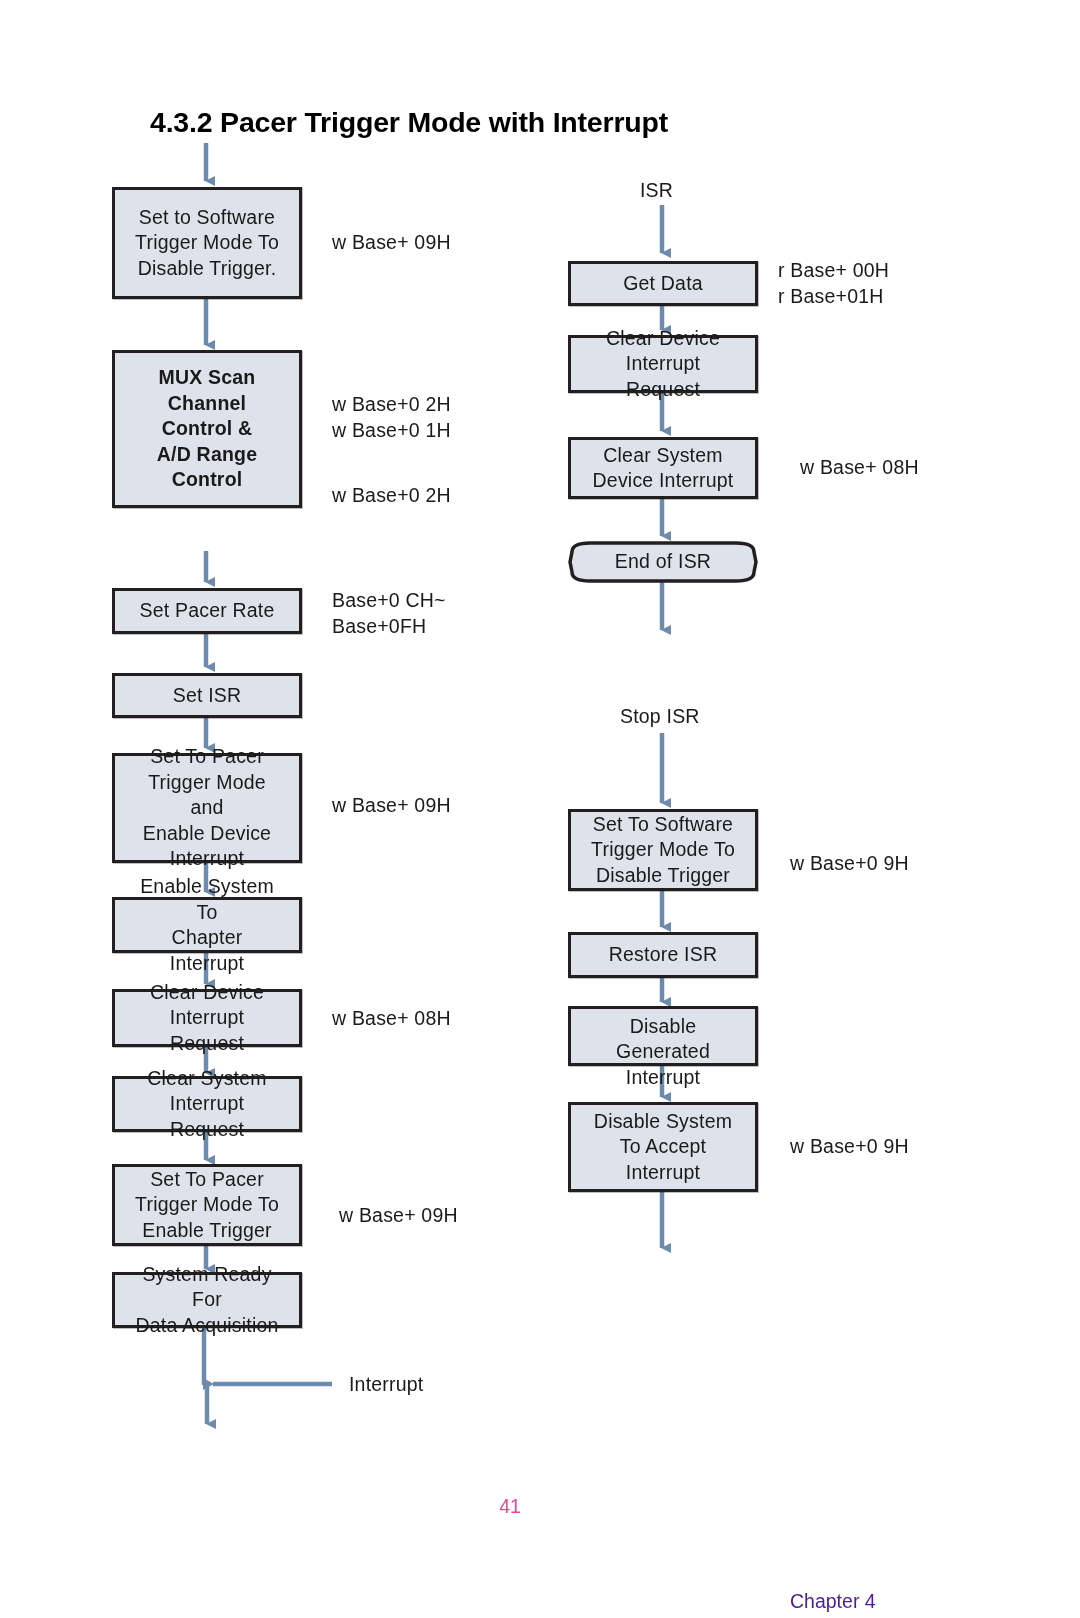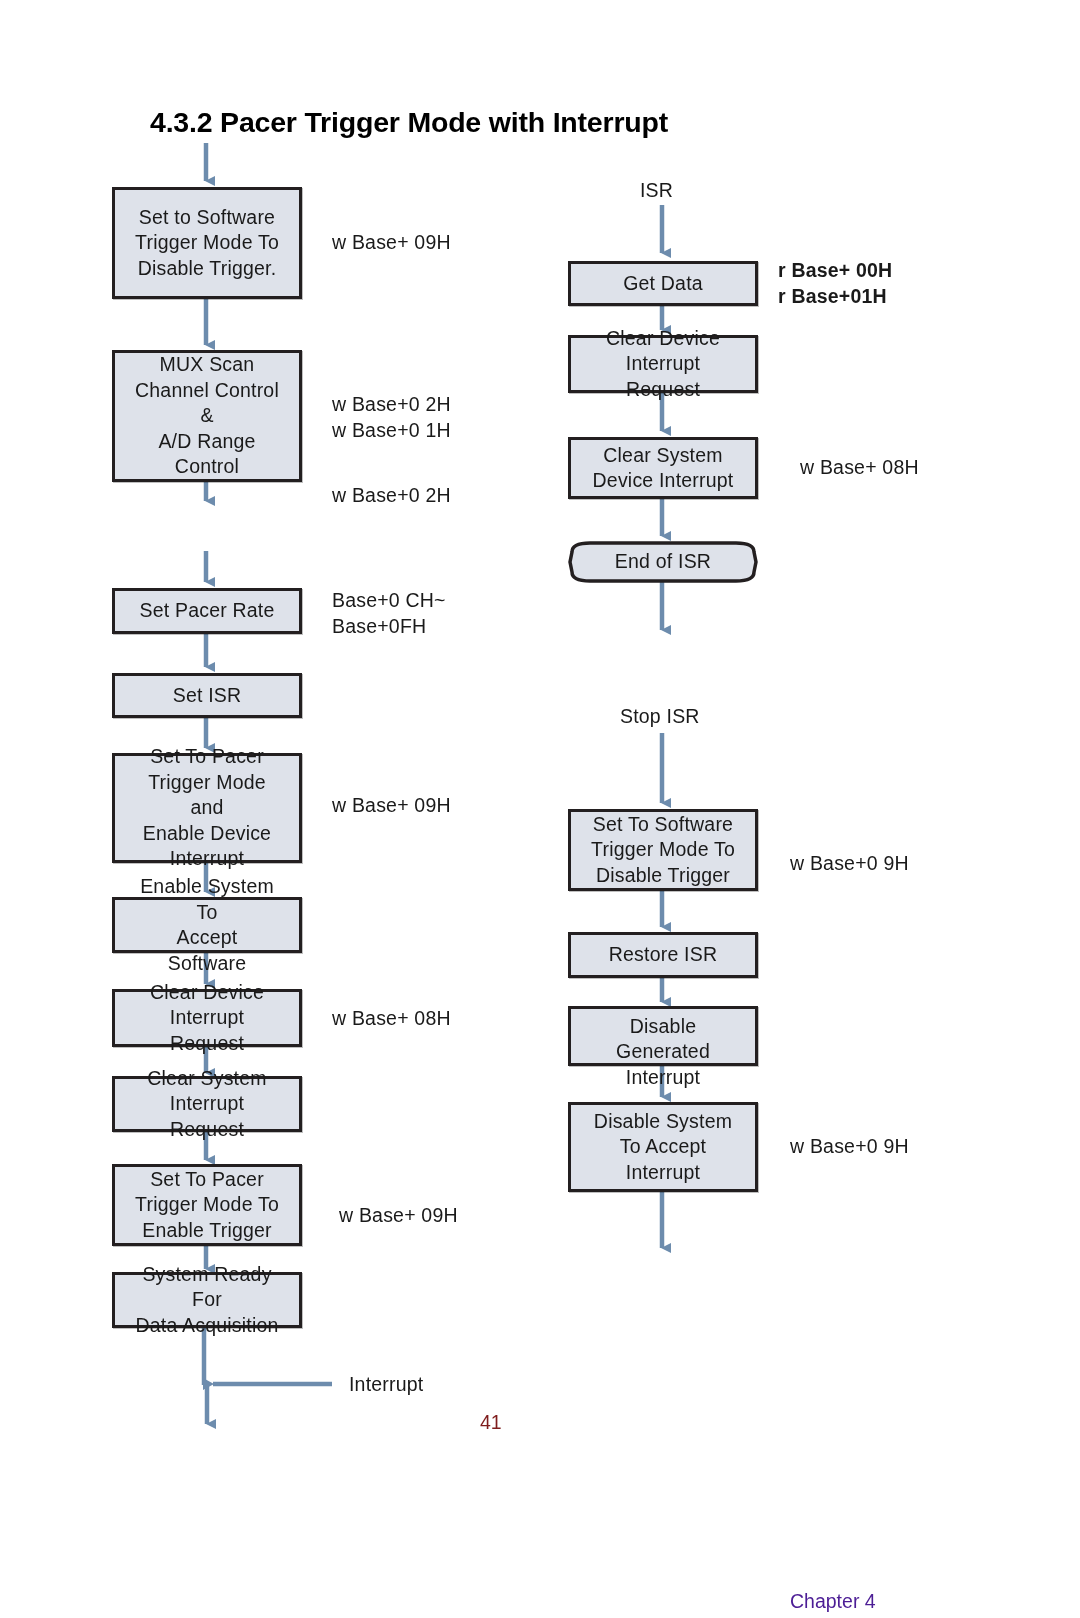--- a/index.html
+++ b/index.html
@@ -100,24 +100,25 @@
     line-height: 24px;
     color: #1a1a1a;
     white-space: nowrap;
     letter-spacing: 0.2px;
   }
 
   
   .footer-page-number {
     position: absolute;
     left: 480px;
-    top: 1411px;
+    top: 1495px;
     width: 60px;
-    font-size: 19.5px;
-    color: #7f1d1d;
+    text-align: center;
+    font-size: 19.5px;
+    color: #ec4899;
   }
   .footer-chapter {
     position: absolute;
     left: 790px;
     top: 1578px;
     width: 200px;
     text-align: left;
     font-size: 19.5px;
     color: #4c1d95;
     margin-top: 12px;
@@ -190,21 +191,21 @@
       <line x1="662" y1="1190" x2="662" y2="1248" marker-end="url(#arrowDown)"></line>
     </g>
   </svg>
 
   <div class="node" style="left:112px; top:187px; width:190px; height:112px;">
     <span class="node-text" style="white-space: pre-line;">Set  to  Software
 Trigger  Mode  To
 Disable  Trigger.</span>
   </div>
 
-  <div class="node" style="left:112px; top:350px; width:190px; height:132px;">
+  <div class="node" style="left:112px; top:350px; width:190px; height:158px;font-weight:bold;">
     <span class="node-text" style="white-space: pre-line;">MUX  Scan
 Channel  Control  &amp;
 A/D  Range
 Control</span>
   </div>
 
 
   <div class="node" style="left:112px; top:588px; width:190px; height:46px;">
     <span class="node-text">Set  Pacer  Rate</span>
   </div>
@@ -215,21 +216,21 @@
 
   <div class="node" style="left:112px; top:753px; width:190px; height:110px;">
     <span class="node-text" style="white-space: pre-line;">Set  To  Pacer
 Trigger  Mode  and
 Enable  Device
 Interrupt</span>
   </div>
 
   <div class="node" style="left:112px; top:897px; width:190px; height:56px;">
     <span class="node-text" style="white-space: pre-line;">Enable  System  To
-Accept  Software</span>
+Chapter  Interrupt</span>
   </div>
 
   <div class="node" style="left:112px; top:989px; width:190px; height:58px;">
     <span class="node-text" style="white-space: pre-line;">Clear  Device
 Interrupt  Request</span>
   </div>
 
   <div class="node" style="left:112px; top:1076px; width:190px; height:56px;">
     <span class="node-text" style="white-space: pre-line;">Clear  System
 Interrupt  Request</span>
@@ -281,21 +282,21 @@
   </div>
 
   <div class="node terminator" style="left:568px; top:541px; width:190px; height:42px;">
     <svg class="term-shape" viewBox="0 0 190 42" preserveAspectRatio="none" xmlns="http://www.w3.org/2000/svg">
       <path d="M22,2 L168,2 Q186,2 186,11 L188,21 L186,31 Q186,40 168,40 L22,40
                Q4,40 4,31 L2,21 L4,11 Q4,2 22,2 Z" fill="#dee2ea" stroke="#231f20" stroke-width="3.5" stroke-linejoin="round"></path>
     </svg>
     <span class="node-text">End  of  ISR</span>
   </div>
 
-  <div class="annotation" style="left: 778px; top: 258px; white-space: pre-line; font-weight: bold;">r Base+ 00H
+  <div class="annotation" style="left: 778px; top: 258px; white-space: pre-line;">r Base+ 00H
 r Base+01H</div>
 
   <div class="annotation" style="left:800px; top:455px;">w Base+ 08H</div>
 
   <div class="flow-label" style="left:620px; top:704px;">Stop  ISR</div>
 
   <div class="node" style="left:568px; top:809px; width:190px; height:82px;">
     <span class="node-text" style="white-space: pre-line;">Set  To  Software
 Trigger  Mode  To
 Disable  Trigger</span>

